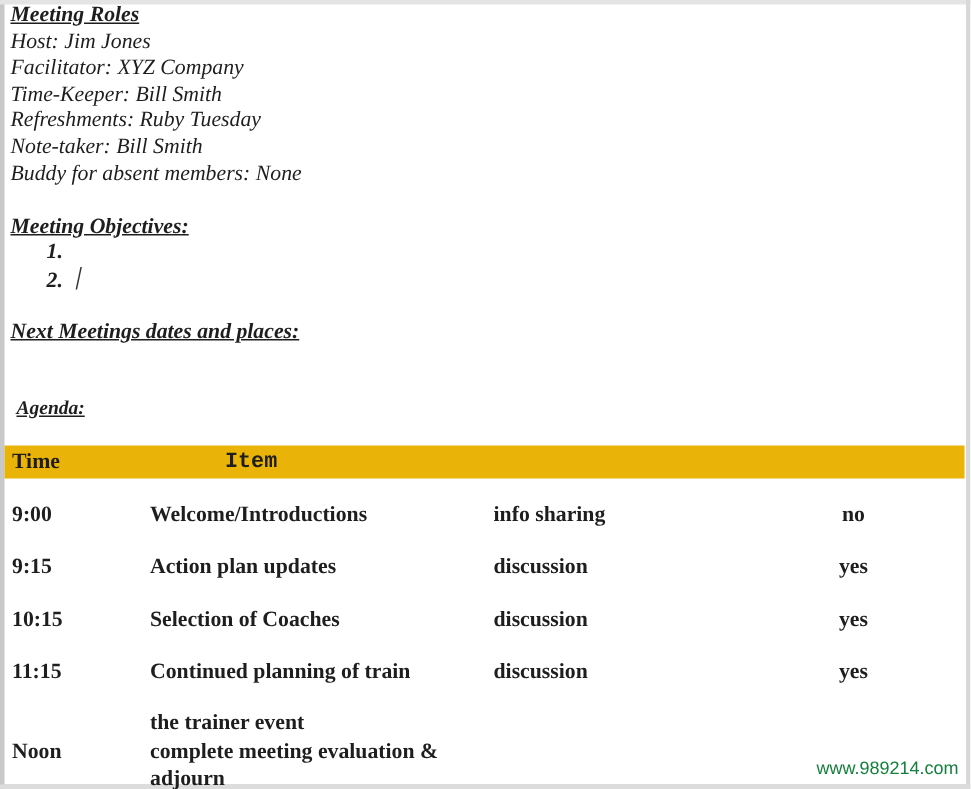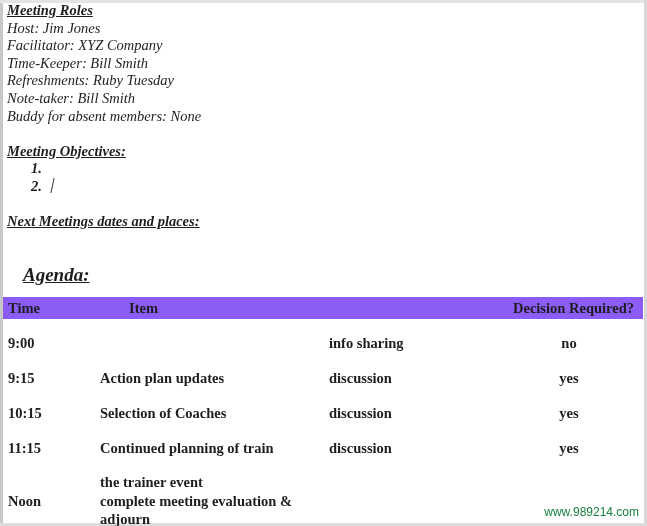--- a/index.html
+++ b/index.html
@@ -17,25 +17,25 @@
     .rightline { position: absolute; right: 0; top: 0; width: 3px; height: 526px; background: #d8d8d8; }
     .bottomline { position: absolute; left: 0; bottom: 0; width: 647px; height: 3px; background: #dcdcdc; }
 
     .roles { position: absolute; left: 7px; top: 2px; font-style: italic; font-size: 14.5px; line-height: 17.6px; }
     .heading { font-weight: bold; font-style: italic; text-decoration: underline; }
     .objectives { position: absolute; left: 7px; top: 143px; font-size: 14.5px; line-height: 17px; }
     .obj-list { margin: 0; padding: 0; list-style: none; }
     .obj-list li { font-weight: bold; font-style: italic; padding-left: 24px; height: 18px; }
     .caret { display: inline-block; width: 1px; height: 15px; background: #333; transform: skewX(-12deg); margin-left: 10px; vertical-align: -2px; }
     .next { position: absolute; left: 7px; top: 213px; font-size: 14.5px; }
-    .agenda { position: absolute; left: 23px; top: 264px; font-size: 19px; }
+    .agenda { position: absolute; left: 11px; top: 264px; font-size: 13px; }
 
     .table-header {
       position: absolute; left: 3px; top: 297px; width: 640px; height: 22px;
-      background: #8b5cf6;
+      background: #eab308;
     }
     .cell { position: absolute; font-weight: bold; font-size: 14.5px; white-space: nowrap; line-height: 17px; }
     .c-time { left: 8px; }
     .c-item { left: 100px; }
     .c-type { left: 329px; }
     .c-dec { left: 569px; width: 0; text-align: center; }
     .c-dec span { display: inline-block; transform: translateX(-50%); }
     .row { position: absolute; left: 0; width: 647px; height: 40px; }
     .watermark {
       position: absolute; right: 8px; bottom: 7px;
@@ -67,26 +67,26 @@
     <li><span>1.</span></li>
     <li><span>2.</span><span class="caret"></span></li>
   </ul>
 </div>
 
 <div class="next heading">Next Meetings dates and places:</div>
 <div class="agenda heading">Agenda:</div>
 
 <div class="table-header">
   <span class="cell" style="left:5px;top:3px;">Time</span>
-  <span class="cell" style="left:126px;top:3px;">Item</span>
-  <span class="cell" style="left:510px;top:3px;">Decision Required?</span>
+  <span class="cell" style="left:147px;top:3px;font-family:Liberation Mono, monospace;">Item</span>
 </div>
 
 <div class="row" style="top:335px;">
   <span class="cell c-time">9:00</span>
+  <span class="cell c-item">Welcome/Introductions</span>
   <span class="cell c-type">info sharing</span>
   <span class="cell c-dec"><span>no</span></span>
 </div>
 
 <div class="row" style="top:370px;">
   <span class="cell c-time">9:15</span>
   <span class="cell c-item">Action plan updates</span>
   <span class="cell c-type">discussion</span>
   <span class="cell c-dec"><span>yes</span></span>
 </div>

